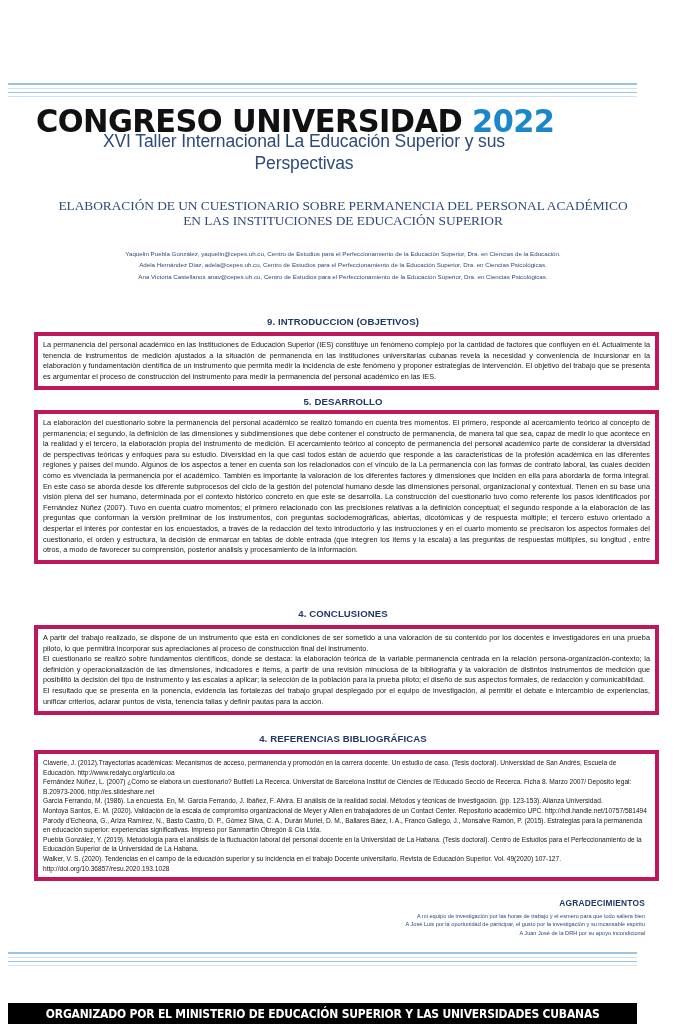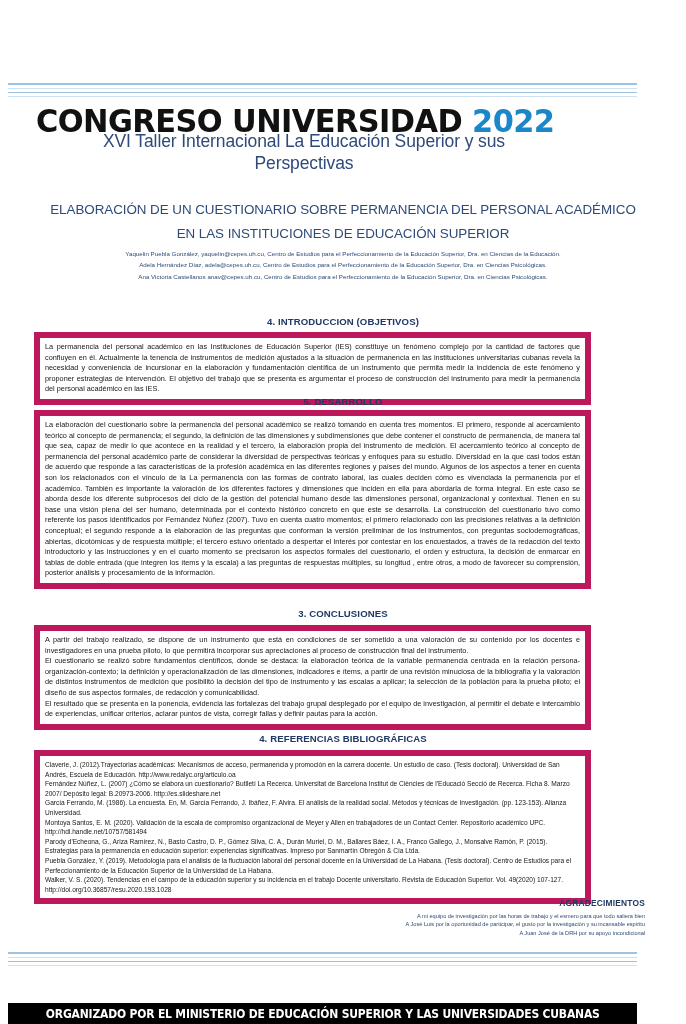--- a/index.html
+++ b/index.html
@@ -66,23 +66,24 @@
   }
 
   
   #paper-title {
     position: absolute;
     top: 198px;
     left: 48px;
     width: 590px;
     text-align: center;
     font-size: 13.4px;
-    line-height: 24px;
+    line-height: 15px;
     color: #2e4a78;
     letter-spacing: -0.05px;
+    font-family: Liberation Serif, serif;
   }
 
   
   #authors-block {
     position: absolute;
     top: 248px;
     left: 48px;
     width: 590px;
     text-align: center;
   }
@@ -102,23 +103,23 @@
     font-size: 9.6px;
     font-weight: bold;
     color: #1f3864;
     letter-spacing: 0.1px;
   }
 
   
   .content-box {
     position: absolute;
     left: 34px;
-    width: 557px;
+    width: 625px;
     box-sizing: border-box;
-    border: 6px solid #be185d;
+    border: 4px solid #be185d;
     background: #ffffff;
     padding: 4px 5px 4px 5px;
     color: #1a1a1a;
     text-align: justify;
   }
   .content-box p {
     margin: 0;
     font-size: 7.3px;
     line-height: 10.6px;
     color: #17171a;
@@ -200,35 +201,35 @@
 </div>
 
 <div id="paper-title">ELABORACIÓN DE UN CUESTIONARIO SOBRE PERMANENCIA DEL PERSONAL ACADÉMICO EN LAS INSTITUCIONES DE EDUCACIÓN SUPERIOR</div>
 
 <div id="authors-block">
   <div class="author-line">Yaquelin Puebla González, yaquelin@cepes.uh.cu, Centro de Estudios para el Perfeccionamiento de la Educación Superior, Dra. en Ciencias de la Educación.</div>
   <div class="author-line">Adela Hernández Díaz, adela@cepes.uh.cu, Centro de Estudios para el Perfeccionamiento de la Educación Superior, Dra. en Ciencias Psicológicas.</div>
   <div class="author-line">Ana Victoria Castellanos anav@cepes.uh.cu, Centro de Estudios para el Perfeccionamiento de la Educación Superior, Dra. en Ciencias Psicológicas.</div>
 </div>
 
-<div class="section-heading" id="heading-introduccion">4. INTRODUCCION (OBJETIVOS)</div>
+<div class="section-heading" id="heading-introduccion">9. INTRODUCCION (OBJETIVOS)</div>
 <div class="content-box" id="box-introduccion">
   <p>La permanencia del personal académico en las Instituciones de Educación Superior  (IES) constituye un fenómeno complejo por la cantidad de factores que confluyen en él.  Actualmente la tenencia de instrumentos de medición ajustados a la situación de permanencia en las instituciones universitarias cubanas revela la necesidad y conveniencia de incursionar en la elaboración y fundamentación científica de un instrumento que permita medir la incidencia de este fenómeno y proponer estrategias de intervención. El objetivo del trabajo que se presenta es argumentar el proceso de construcción del instrumento para medir la permanencia del personal académico en las IES.</p>
 </div>
 
 <div class="section-heading" id="heading-desarrollo">5. DESARROLLO</div>
 <div class="content-box" id="box-desarrollo">
   <p>La elaboración del cuestionario sobre la permanencia del personal académico se realizó tomando en cuenta tres momentos. El primero, responde al acercamiento teórico al concepto de permanencia; el segundo, la definición de las dimensiones y subdimensiones que debe contener el constructo de permanencia, de manera tal que sea, capaz de medir lo que acontece en la realidad y el tercero, la elaboración propia del instrumento de medición. El acercamiento teórico al concepto de permanencia del personal académico  parte de considerar la diversidad de perspectivas teóricas y enfoques para su estudio. Diversidad en la que casi todos están de acuerdo que responde a las  características de la profesión académica en las diferentes regiones y países del mundo. Algunos de los aspectos a tener en cuenta son los relacionados con el vínculo de la  La permanencia con las formas de contrato laboral, las cuales deciden cómo es vivenciada la permanencia por el académico. También es importante la valoración de los diferentes factores y dimensiones que inciden en ella para abordarla de forma integral. En este caso se aborda desde los diferente subprocesos del ciclo de la gestión del potencial humano desde las dimensiones personal, organizacional y contextual. Tienen en su base una visión plena del ser humano, determinada por el contexto histórico concreto en que este se desarrolla. La construcción del cuestionario tuvo como referente los pasos identificados por Fernández Núñez (2007). Tuvo en cuenta cuatro momentos; el primero relacionado con las precisiones relativas a la definición conceptual; el segundo responde a la elaboración de las preguntas que conforman la versión preliminar de los instrumentos, con preguntas sociodemográficas, abiertas, dicotómicas y de respuesta múltiple; el tercero estuvo orientado a despertar el interés por contestar en los encuestados, a través de la redacción del texto introductorio y las instrucciones y en el cuarto momento se precisaron los aspectos formales del cuestionario, el orden y estructura, la decisión de enmarcar en tablas de doble entrada (que integren los ítems y la escala) a las preguntas de respuestas múltiples, su longitud , entre otros, a modo de favorecer su comprensión, posterior análisis y procesamiento de la información.</p>
 </div>
 
-<div class="section-heading" id="heading-conclusiones">3. CONCLUSIONES</div>
+<div class="section-heading" id="heading-conclusiones">4. CONCLUSIONES</div>
 <div class="content-box" id="box-conclusiones">
   <p>A partir del trabajo realizado, se dispone de un instrumento que está en condiciones de ser sometido a una valoración de su contenido por los docentes e investigadores en una prueba piloto, lo que permitirá incorporar sus apreciaciones al proceso de construcción final del instrumento.</p>
   <p>El cuestionario se realizó sobre fundamentos científicos, donde se destaca: la elaboración teórica de la variable permanencia centrada en la relación persona-organización-contexto; la definición y operacionalización de las dimensiones, indicadores e ítems, a partir de una revisión minuciosa de la bibliografía y la valoración de distintos instrumentos de medición que posibilitó la decisión del tipo de instrumento y las escalas a aplicar; la selección de la población para la prueba piloto; el diseño de sus aspectos formales, de redacción y comunicabilidad.</p>
-  <p>El resultado que se presenta en la ponencia, evidencia las fortalezas del trabajo grupal desplegado por el equipo de investigación, al permitir el debate e intercambio de experiencias, unificar criterios, aclarar puntos de vista, corregir fallas y definir pautas para la acción.</p>
+  <p>El resultado que se presenta en la ponencia, evidencia las fortalezas del trabajo grupal desplegado por el equipo de investigación, al permitir el debate e intercambio de experiencias, unificar criterios, aclarar puntos de vista, tenencia fallas y definir pautas para la acción.</p>
 </div>
 
 <div class="section-heading" id="heading-referencias">4. REFERENCIAS BIBLIOGRÁFICAS</div>
 <div class="content-box" id="box-referencias">
   <p>Claverie, J. (2012).Trayectorias académicas: Mecanismos de acceso, permanencia y promoción en la carrera docente. Un estudio de caso. (Tesis doctoral). Universidad de San Andrés, Escuela de Educación. http://www.redalyc.org/articulo.oa</p>
   <p>Fernández Núñez, L. (2007) ¿Cómo se elabora un cuestionario? Butlletí La Recerca. Universitat de Barcelona Institut de Ciències de l'Educació Secció de Recerca. Ficha 8. Marzo 2007/ Depósito legal: B.20973-2006. http://es.slideshare.net</p>
   <p>García Ferrando, M. (1986). La encuesta. En, M. García Ferrando, J. Ibáñez, F. Alvira. El análisis de la realidad social. Métodos y técnicas de Investigación. (pp. 123-153). Alianza Universidad.</p>
   <p>Montoya Santos, E. M. (2020). Validación de la escala de compromiso organizacional de Meyer y Allen en trabajadores de un Contact Center. Repositorio académico UPC. http://hdl.handle.net/10757/581494</p>
   <p>Parody d'Echeona, G., Ariza Ramírez, N., Basto Castro, D. P., Gómez Silva, C. A., Durán Muriel, D. M., Ballares Báez, I. A., Franco Gallego, J., Monsalve Ramón, P. (2015). Estrategias para la permanencia en educación superior: experiencias significativas. Impreso por Sanmartín Obregón &amp; Cía Ltda.</p>
   <p>Puebla González, Y. (2019). Metodología para el análisis de la fluctuación laboral del personal docente en la Universidad de La Habana. (Tesis doctoral). Centro de Estudios para el Perfeccionamiento de la Educación Superior de la Universidad de La Habana.</p>

